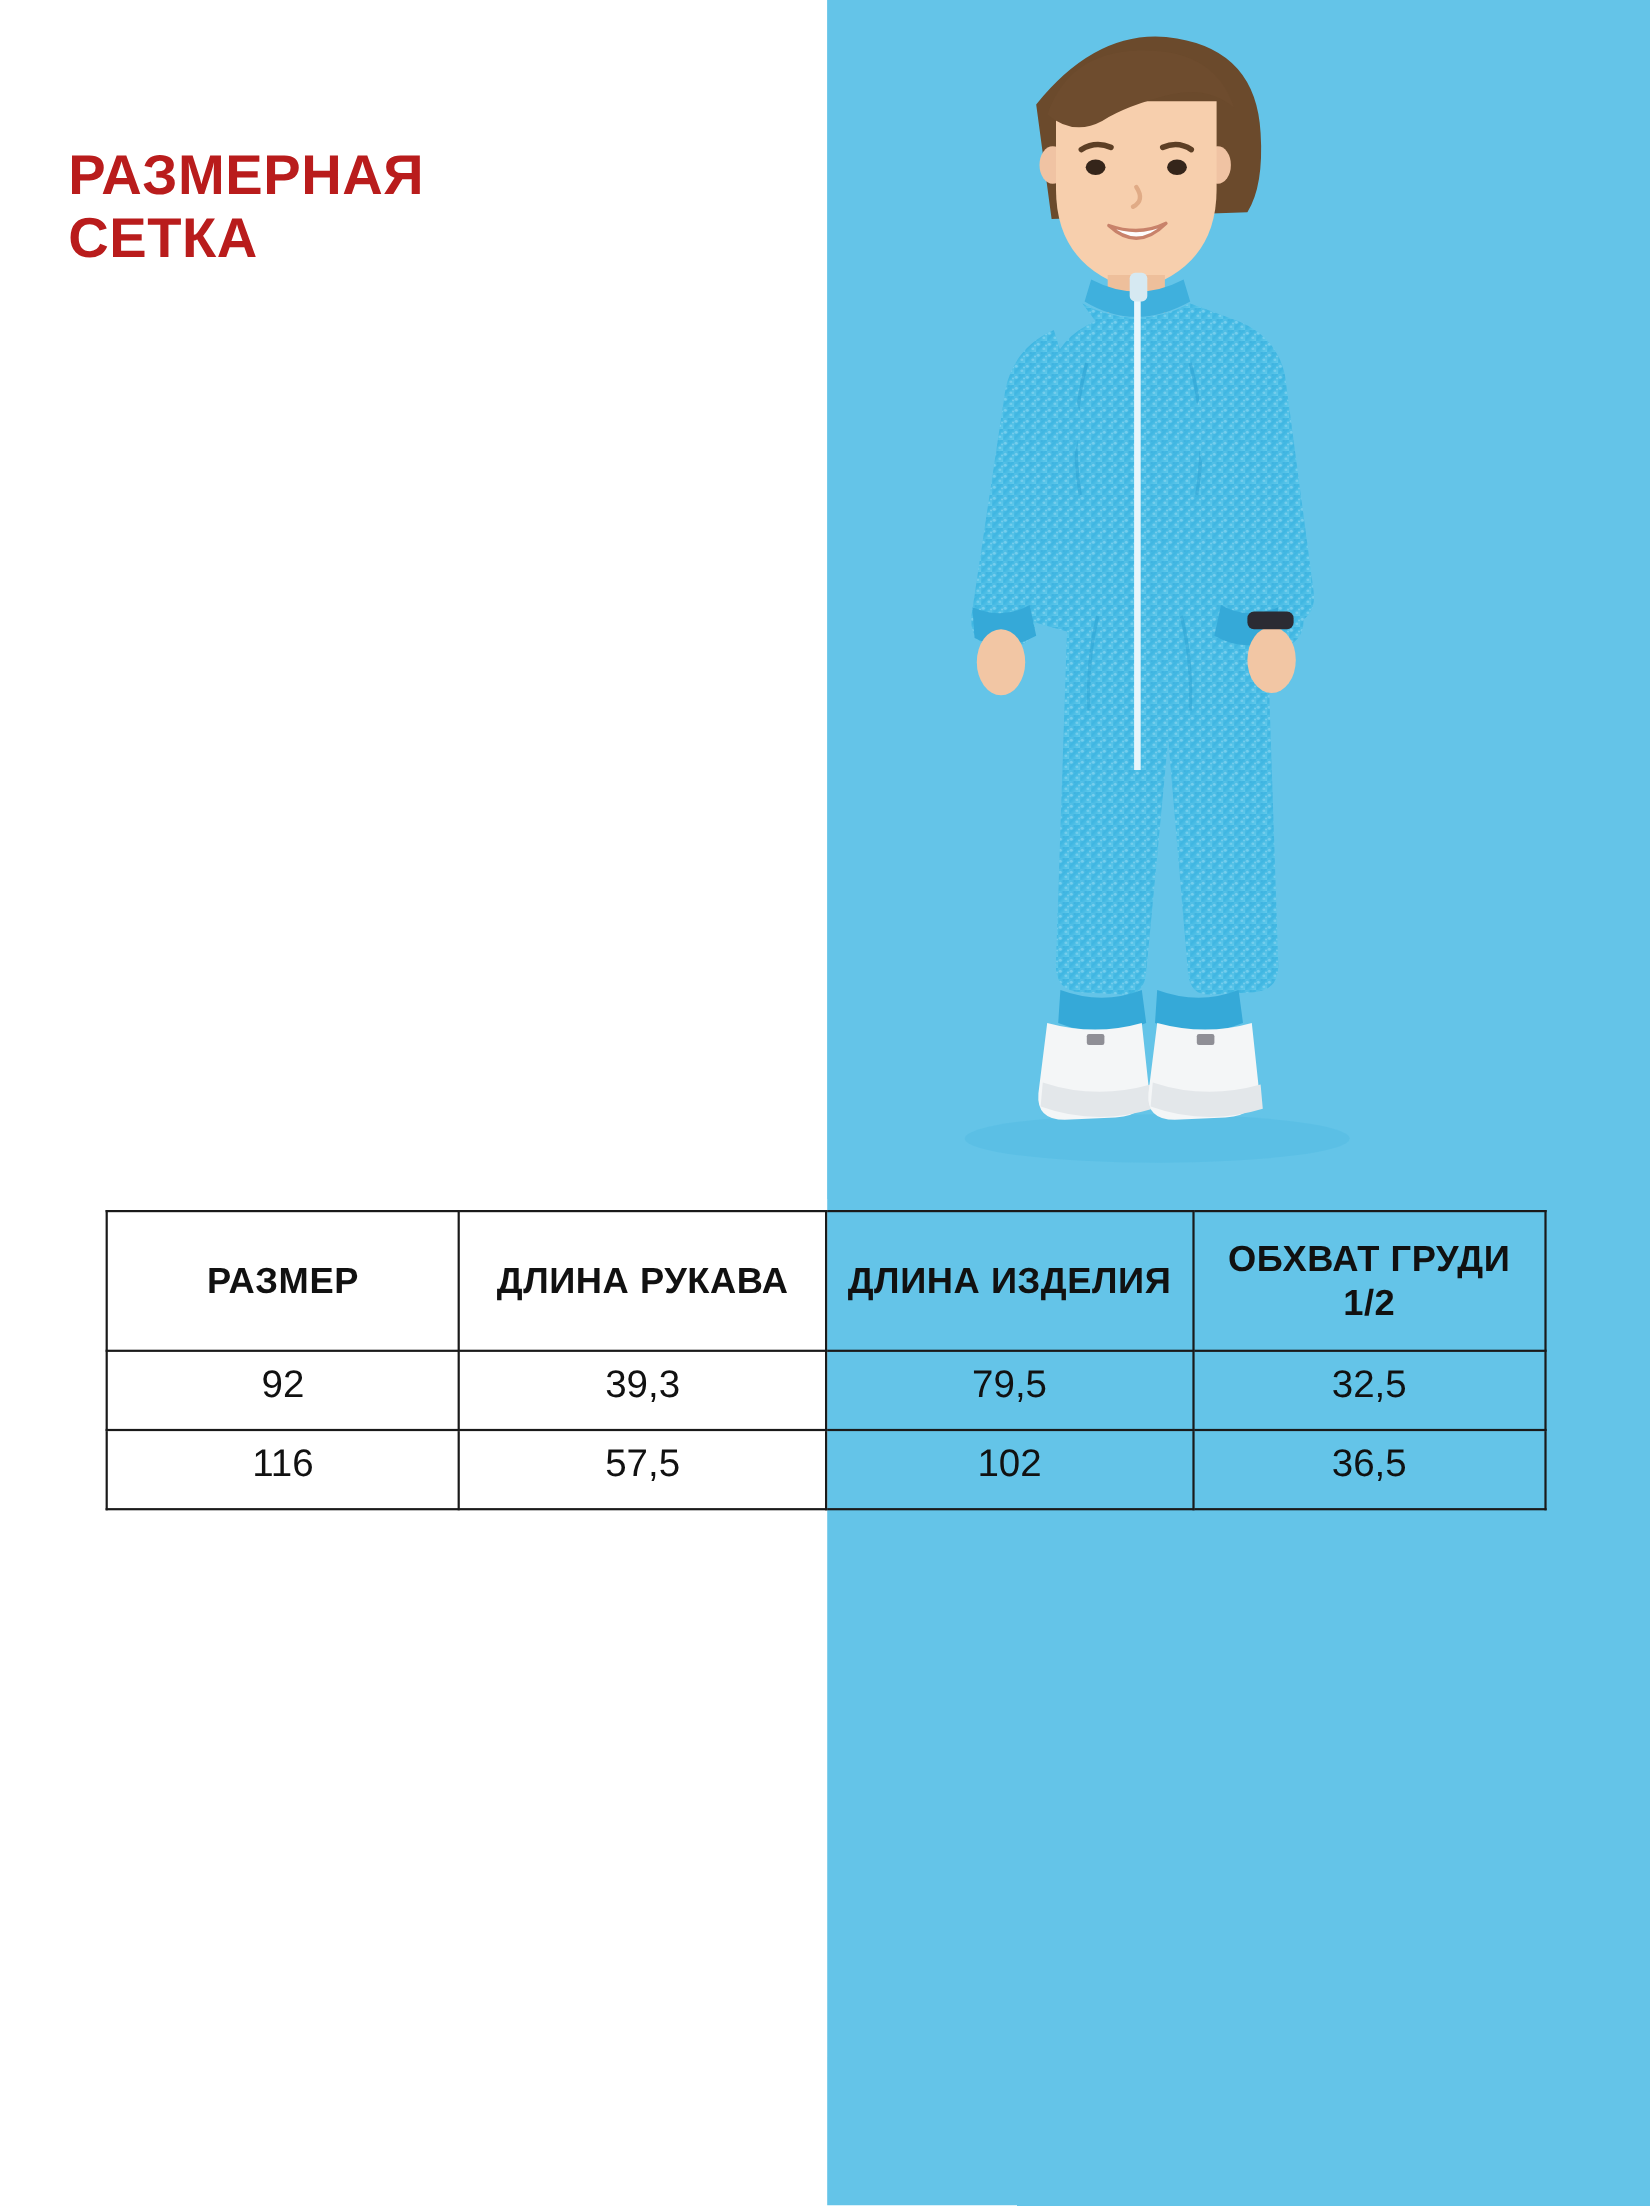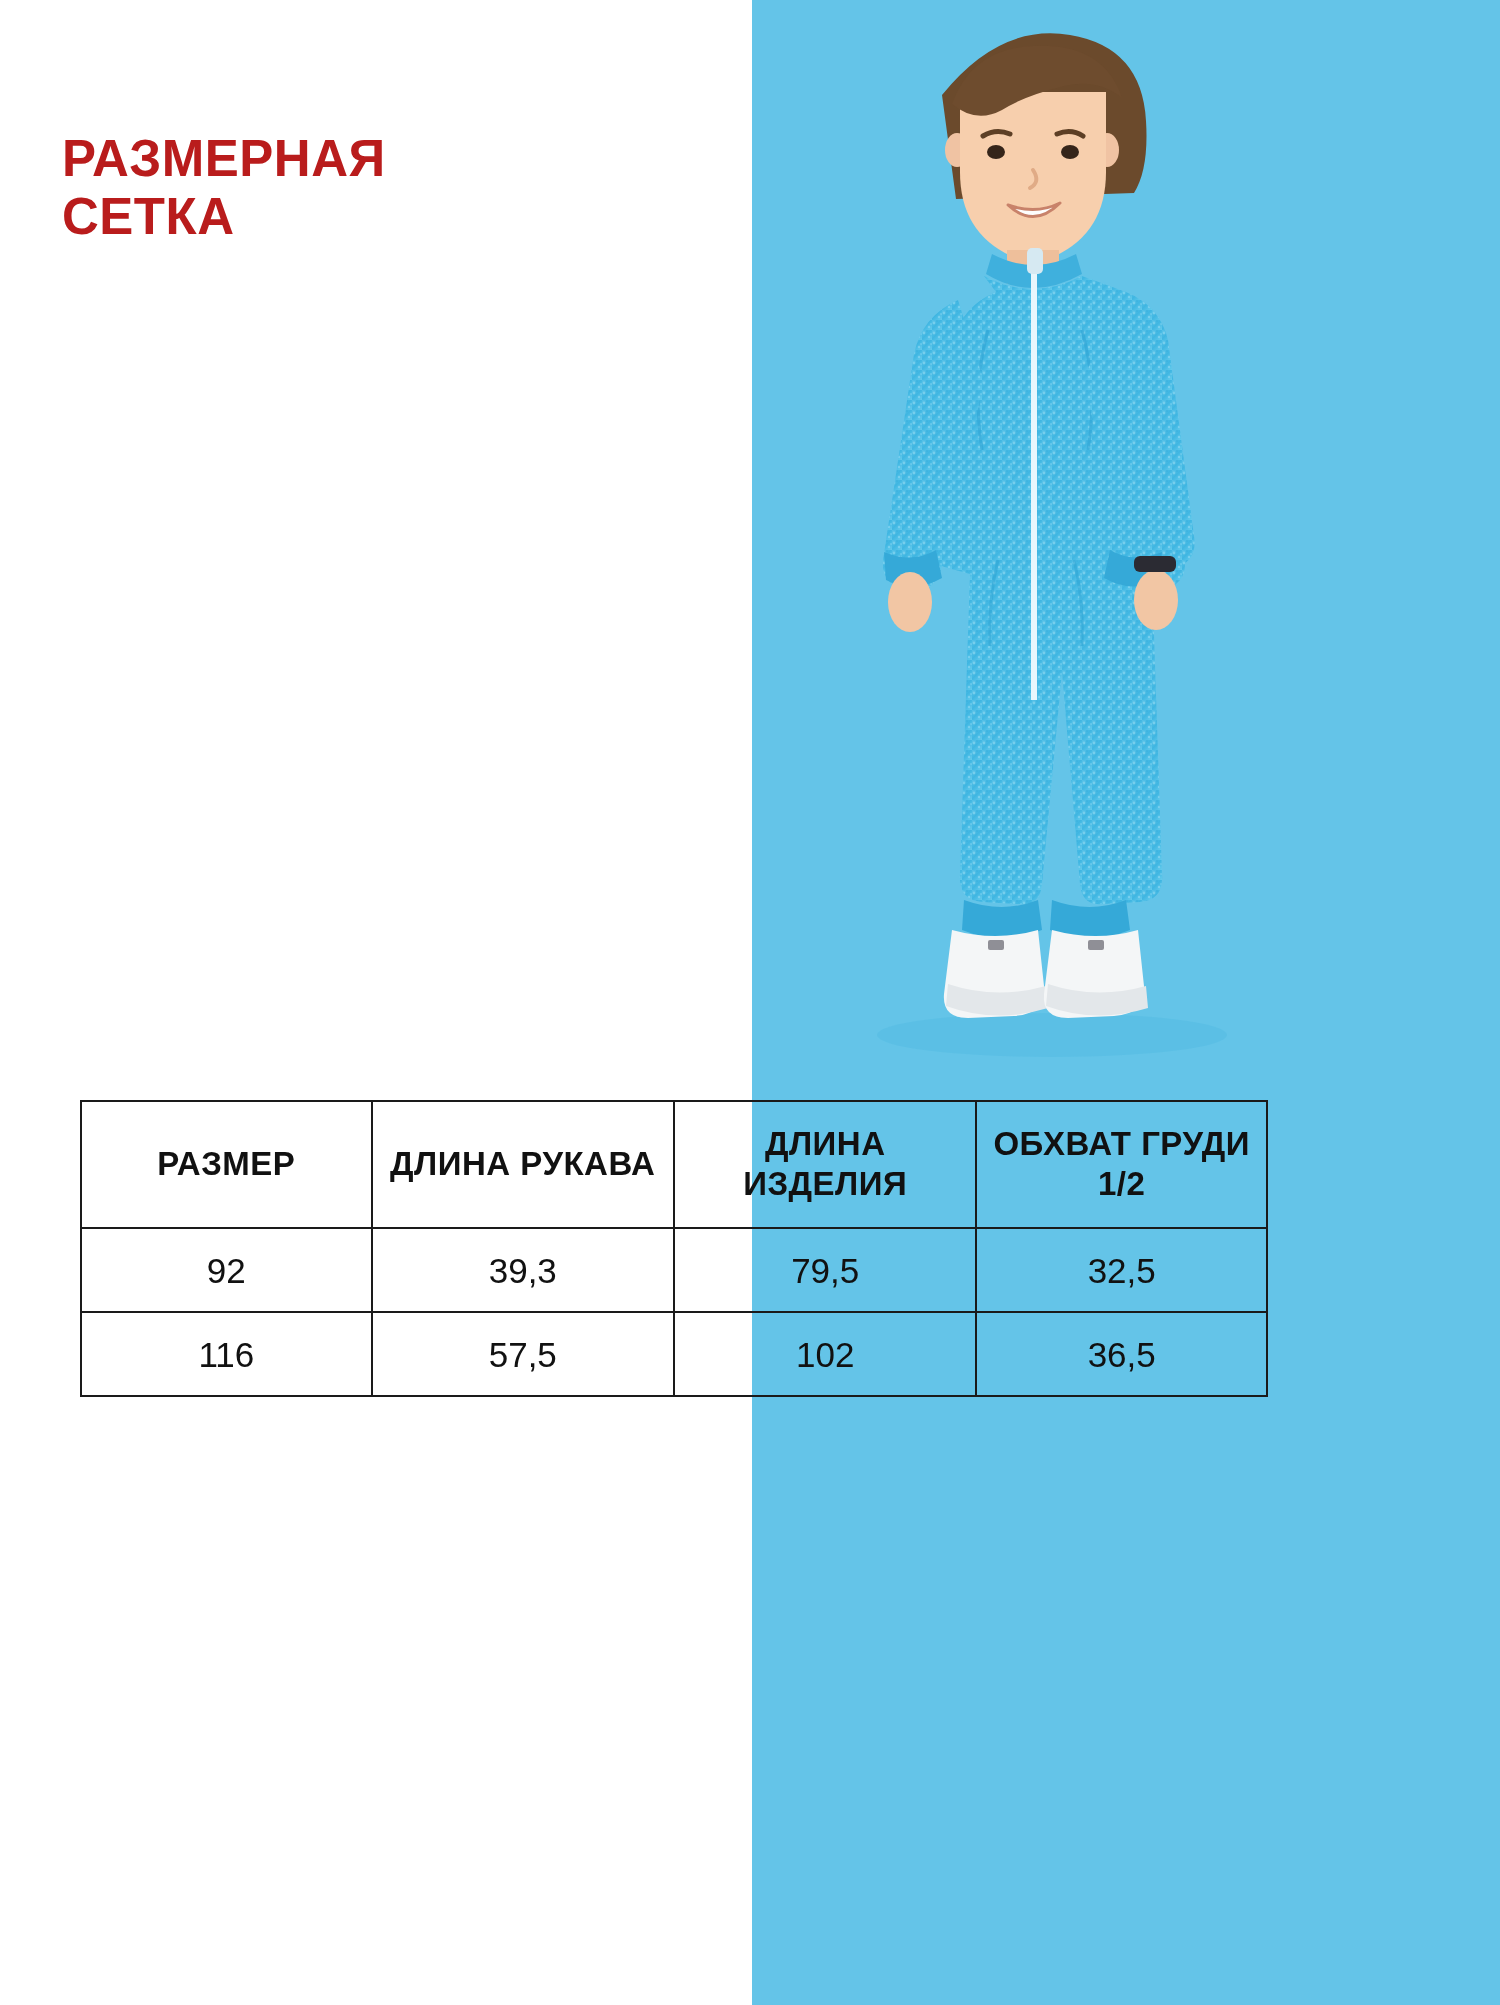--- a/index.html
+++ b/index.html
@@ -64,23 +64,23 @@
     height: 1090px;
     overflow: hidden;
   }
   .photo svg {
     display: block;
   }
 
   
   .table-wrap {
     position: absolute;
-    left: 80px;
+    left: 96px;
     top: 1100px;
-    width: 1188px;
+    width: 1310px;
   }
   table.size-table {
     width: 100%;
     border-collapse: collapse;
     table-layout: fixed;
   }
   table.size-table th,
   table.size-table td {
     border: 2px solid #1a1a1a;
     text-align: center;
@@ -90,21 +90,21 @@
     font-size: 33px;
     font-weight: bold;
     line-height: 1.2;
     padding: 22px 6px 24px;
     text-transform: uppercase;
     letter-spacing: 0.5px;
   }
   table.size-table td {
     font-size: 35px;
     font-weight: normal;
-    padding: 22px 6px 20px;
+    padding: 10px 6px 20px;
   }
   .col-0 { width: 24.5%; }
   .col-1 { width: 25.5%; }
   .col-2 { width: 25.5%; }
   .col-3 { width: 24.5%; }
 </style>
 </head>
 <body>
 
 <div class="bg-white"></div>

